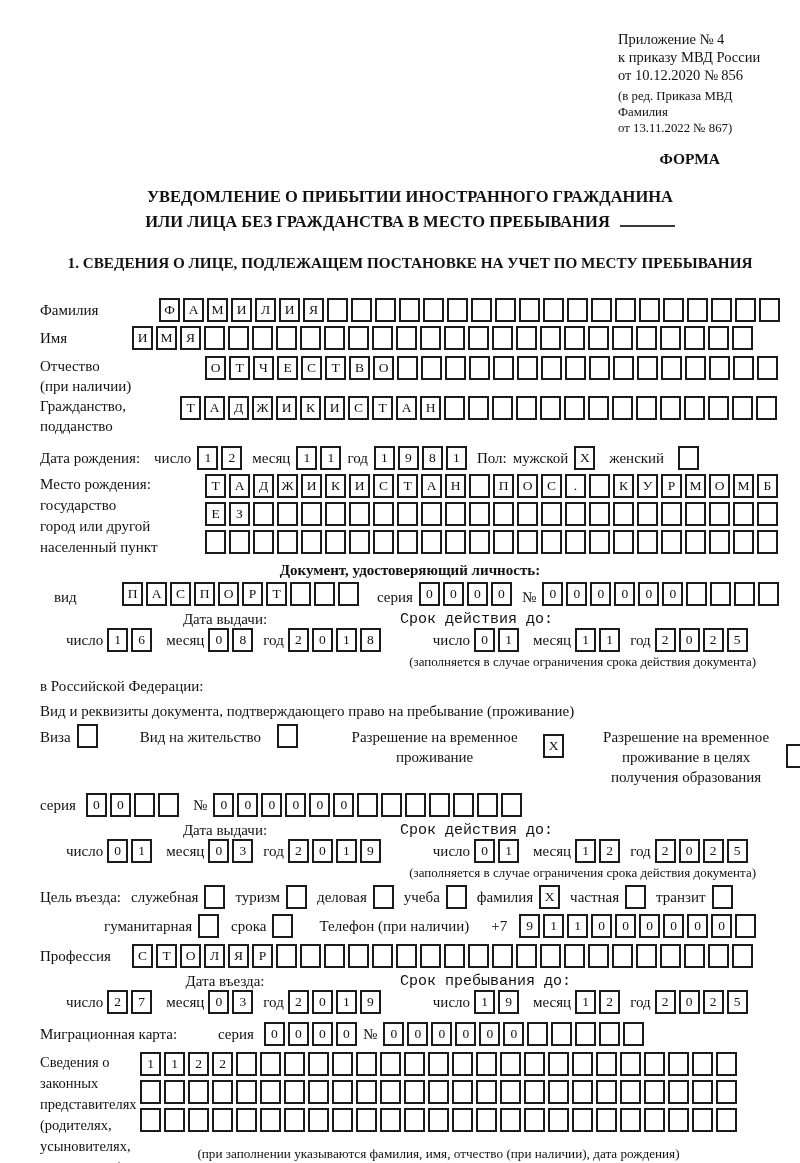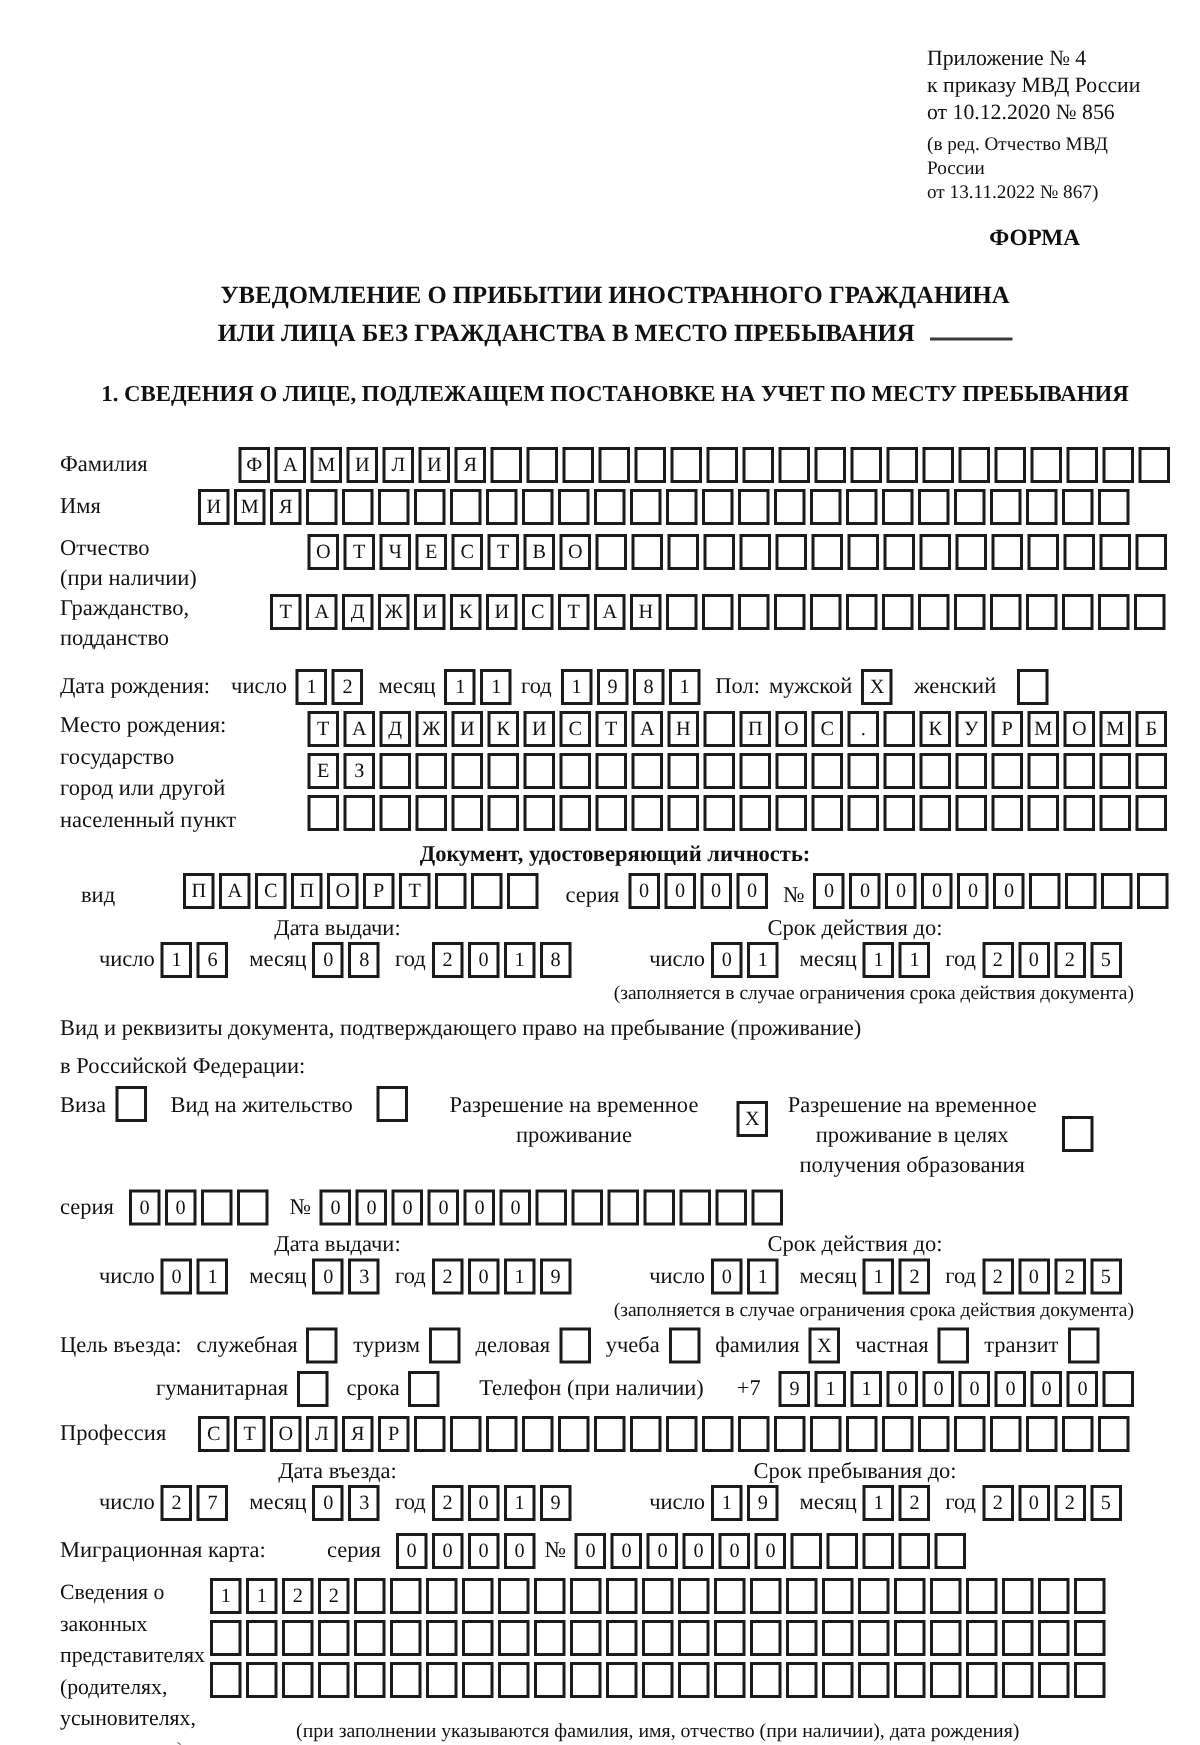--- a/index.html
+++ b/index.html
@@ -26,46 +26,46 @@
   .ml6{margin-left:6px;} .ml10{margin-left:10px;} .ml14{margin-left:14px;} .ml18{margin-left:18px;}
   .pair{display:inline-flex;align-items:center;gap:6px;flex:none;}
   
   .multirow{display:flex;align-items:flex-start;}
   .mr-labels{flex:none;display:flex;flex-direction:column;font-size:15px;line-height:21px;}
   .mr-rows{display:flex;flex-direction:column;gap:4px;}
   
   .doc-heading{margin-top:4px;text-align:center;font-weight:bold;font-size:15px;}
   .dt-titles{display:flex;font-size:15px;margin-top:5px;}
   .dt-titles .t1{width:310px;text-align:center;margin-left:30px;}
-  .dt-titles .t2{width:340px;text-align:center;margin-left:20px;}
+  .dt-titles .t2{width:340px;text-align:left;margin-left:20px;font-family:Liberation Mono, monospace;}
   .drow{display:flex;align-items:center;}
   .dg{display:flex;align-items:center;gap:4px;}
   .dg1{margin-left:26px;}
   .dg2{margin-left:52px;}
   .note{font-size:13px;text-align:right;padding-right:24px;margin-top:2px;}
   .intro{font-size:15px;margin-top:8px;}
-  .opts-row{display:flex;align-items:flex-start;margin-top:4px;gap:2px;}
+  .opts-row{display:flex;align-items:flex-start;margin-top:4px;gap:28px;}
   .opt-lbl{font-size:15px;padding-top:3px;}
   .opt-lbl.c2{width:205px;text-align:center;line-height:20px;}
   .opt-lbl.c3{width:188px;text-align:center;line-height:20px;}
   .indent{padding-left:64px;}
   .reps-right{display:flex;flex-direction:column;gap:4px;}
   .reps-note{font-size:13.2px;margin-top:10px;text-align:center;}
   .reps .mr-labels{width:100px;font-size:14.5px;}
 </style>
 </head>
 <body>
 
 <div class="page">
 
   <div class="hdr">
     <div>Приложение № 4</div>
     <div>к приказу МВД России</div>
     <div>от 10.12.2020 № 856</div>
-    <div class="small first">(в ред. Отчество МВД России</div>
+    <div class="small first">(в ред. Приказа МВД Фамилия</div>
     <div class="small">от 13.11.2022 № 867)</div>
   </div>
 
   <div class="forma">ФОРМА</div>
 
   <div class="title">
     <div>УВЕДОМЛЕНИЕ О ПРИБЫТИИ ИНОСТРАННОГО ГРАЖДАНИНА</div>
     <div><span>ИЛИ ЛИЦА БЕЗ ГРАЖДАНСТВА В МЕСТО ПРЕБЫВАНИЯ</span><span class="blank-line"></span></div>
   </div>
 
@@ -394,22 +394,22 @@
       <span class="boxes">
           <span class="cell">2</span>
           <span class="cell">0</span>
           <span class="cell">2</span>
           <span class="cell">5</span>
         </span>
     </div>
   </div>
   <div class="note">(заполняется в случае ограничения срока действия документа)</div>
 
+  <div class="intro mt4">в Российской Федерации:</div>
   <div class="intro">Вид и реквизиты документа, подтверждающего право на пребывание (проживание)</div>
-  <div class="intro mt4">в Российской Федерации:</div>
 
   <div class="opts-row">
     <span class="pair">
       <span class="opt-lbl">Виза</span>
       <span class="cell"></span>
     </span>
     <span class="pair ml14">
       <span class="opt-lbl">Вид на жительство</span>
       <span class="cell ml10"></span>
     </span>

